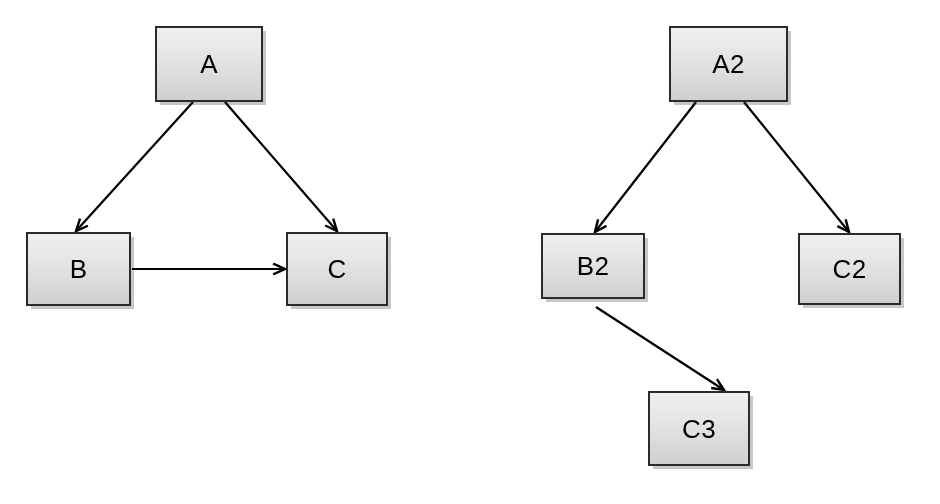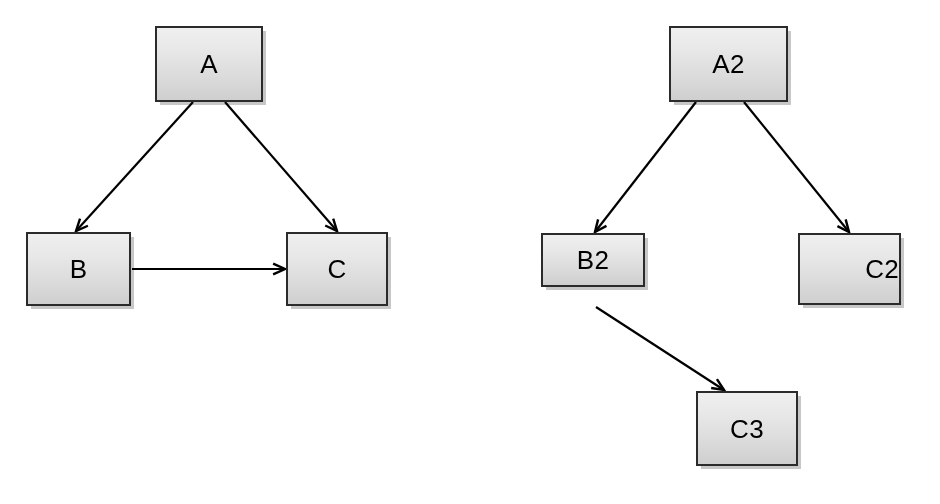--- a/index.html
+++ b/index.html
@@ -88,23 +88,23 @@
   <div class="node" style="left: 26px; top: 232px; width: 105px; height: 74px;">
     <span class="node-label">B</span>
   </div>
   <div class="node" style="left: 286px; top: 232px; width: 102px; height: 74px;">
     <span class="node-label">C</span>
   </div>
 
   <div class="node" style="left: 669px; top: 26px; width: 119px; height: 76px;">
     <span class="node-label">A2</span>
   </div>
-  <div class="node" style="left: 541px; top: 233px; width: 104px; height: 54px;">
+  <div class="node" style="left: 541px; top: 233px; width: 104px; height: 66px;">
     <span class="node-label">B2</span>
   </div>
-  <div class="node" style="left: 798px; top: 233px; width: 103px; height: 72px; justify-content: flex-end;">
+  <div class="node" style="left: 798px; top: 233px; width: 103px; height: 72px;">
     <span class="node-label">C2</span>
   </div>
-  <div class="node" style="left: 696px; top: 391px; width: 102px; height: 75px;">
+  <div class="node" style="left: 648px; top: 391px; width: 102px; height: 75px;">
     <span class="node-label">C3</span>
   </div>
 
 </div>
 
 </body></html>

